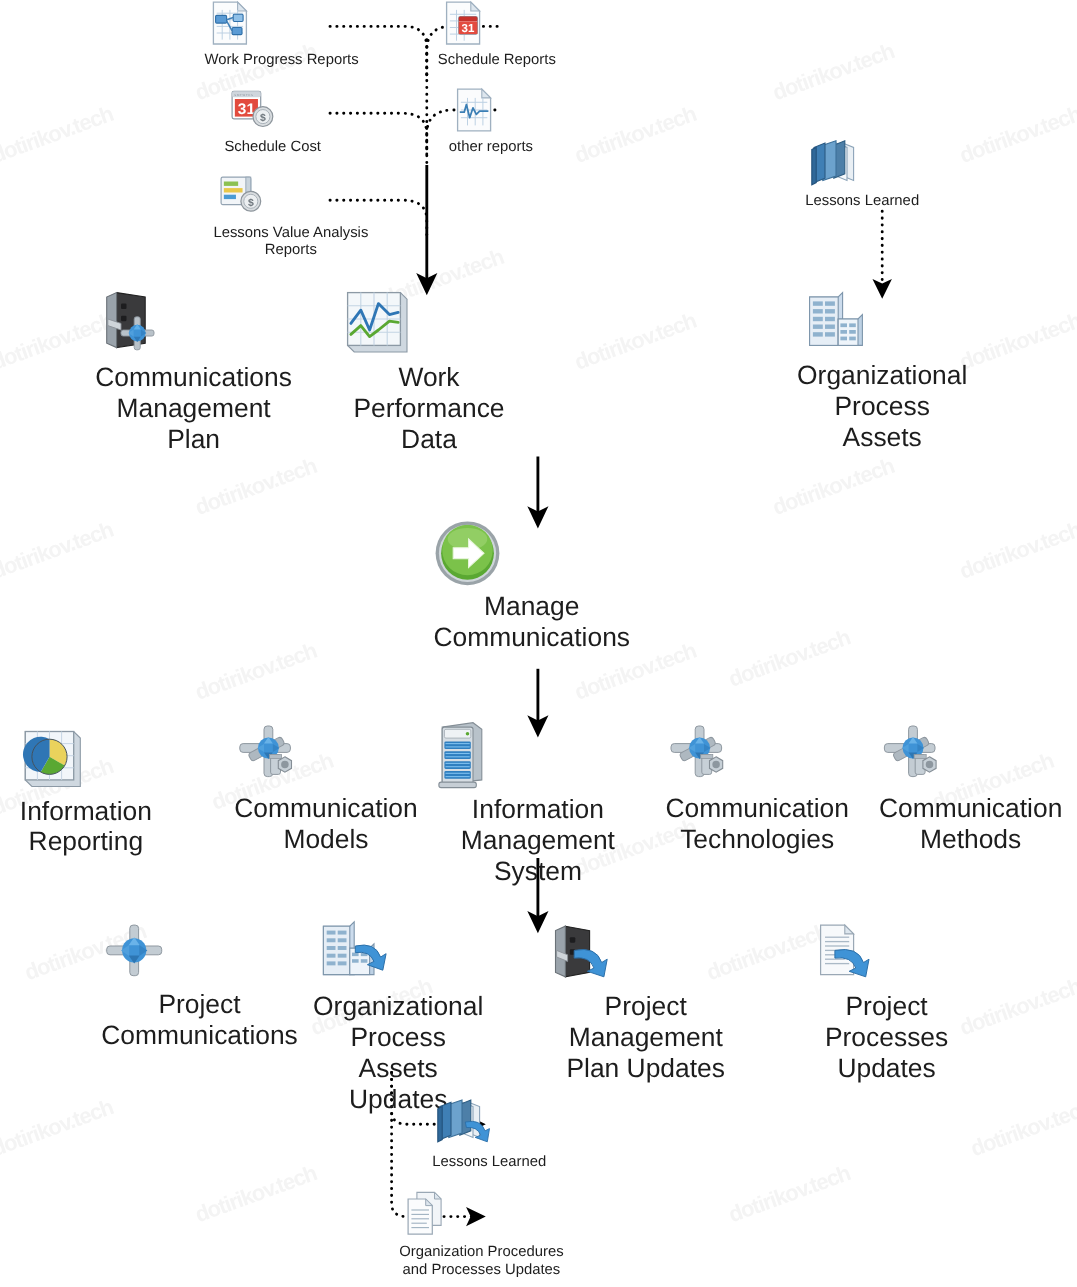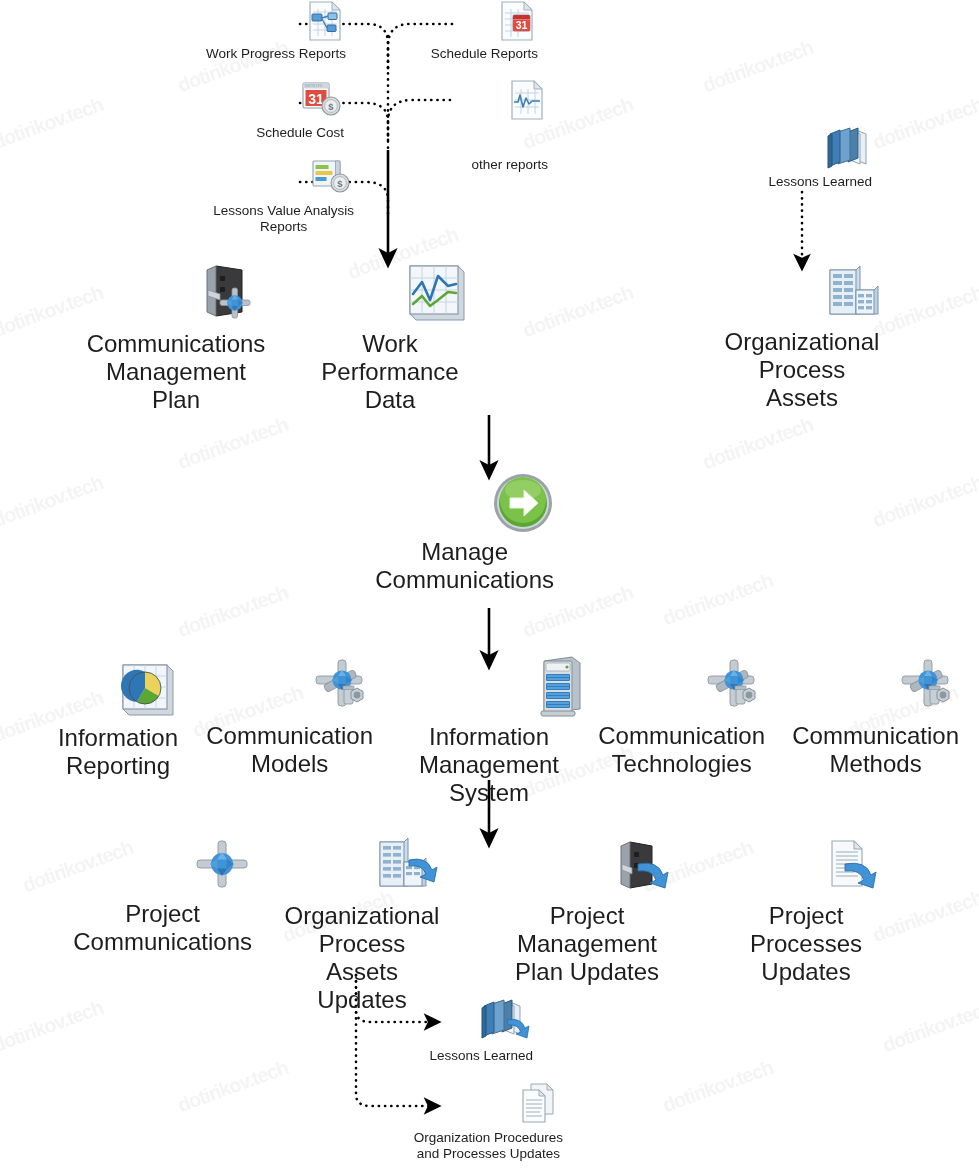--- a/index.html
+++ b/index.html
@@ -7,21 +7,21 @@
        font-family:"Liberation Sans","DejaVu Sans",sans-serif;color:#1a1a1a;}
 
   #canvas{position:absolute;inset:0;width:979px;height:1170px;}
 
   
   .wm{position:absolute;color:#f4f4f4;font-weight:bold;font-size:20px;
       transform:rotate(-20deg);letter-spacing:-1px;white-space:nowrap;
       user-select:none;pointer-events:none;z-index:0;}
 
   
-  .node{position:absolute;display:flex;flex-direction:column;align-items:flex-end;
+  .node{position:absolute;display:flex;flex-direction:column;align-items:flex-start;
         z-index:3;}
   .node .ico{display:block;}
   .lbl{text-align:center;line-height:1.17;white-space:pre-line;color:#1d1d1d;}
   .lbl-lg{font-size:24px;margin-top:4px;}
   .lbl-sm{font-size:13.5px;margin-top:2px;}
 
   svg{display:block;overflow:visible;}
 </style>
 </head>
 <body>
@@ -156,21 +156,21 @@
         <g transform="translate(26,18)">
           <circle cx="9" cy="9" r="9" fill="#d9dde0" stroke="#8d959c" stroke-width="1.1"></circle>
           <circle cx="9" cy="9" r="6.4" fill="#eceff1" stroke="#a9b1b8" stroke-width="0.9"></circle>
           <text x="9" y="13" font-family="Liberation Sans, sans-serif" font-size="9.5" font-weight="bold" fill="#6f777e" text-anchor="middle">$</text>
         </g>
       </svg>
     </span>
     <span class="lbl lbl-sm">Schedule Cost</span>
   </div>
 
-  <div class="node" style="left:408px;top:79px;width:140px;gap:32px;">
+  <div class="node" style="left:408px;top:79px;width:140px;">
     <span class="ico">
       <svg width="44" height="44" viewBox="0 0 44 44">
         <path d="M8,2 L30,2 L38,10 L38,40 L8,40 Z" fill="#fbfcfd" stroke="#9fb0c0" stroke-width="1.2"></path>
         <path d="M30,2 L30,10 L38,10 Z" fill="#dde6ee" stroke="#9fb0c0" stroke-width="1"></path>
         <g stroke="#bcd0e3" stroke-width="0.9">
           <line x1="11" y1="14" x2="35" y2="14"></line>
             <line x1="11" y1="21" x2="35" y2="21"></line>
           <line x1="11" y1="28" x2="35" y2="28"></line>
           <line x1="17" y1="10" x2="17" y2="35"></line>
             <line x1="24" y1="10" x2="24" y2="35"></line>

